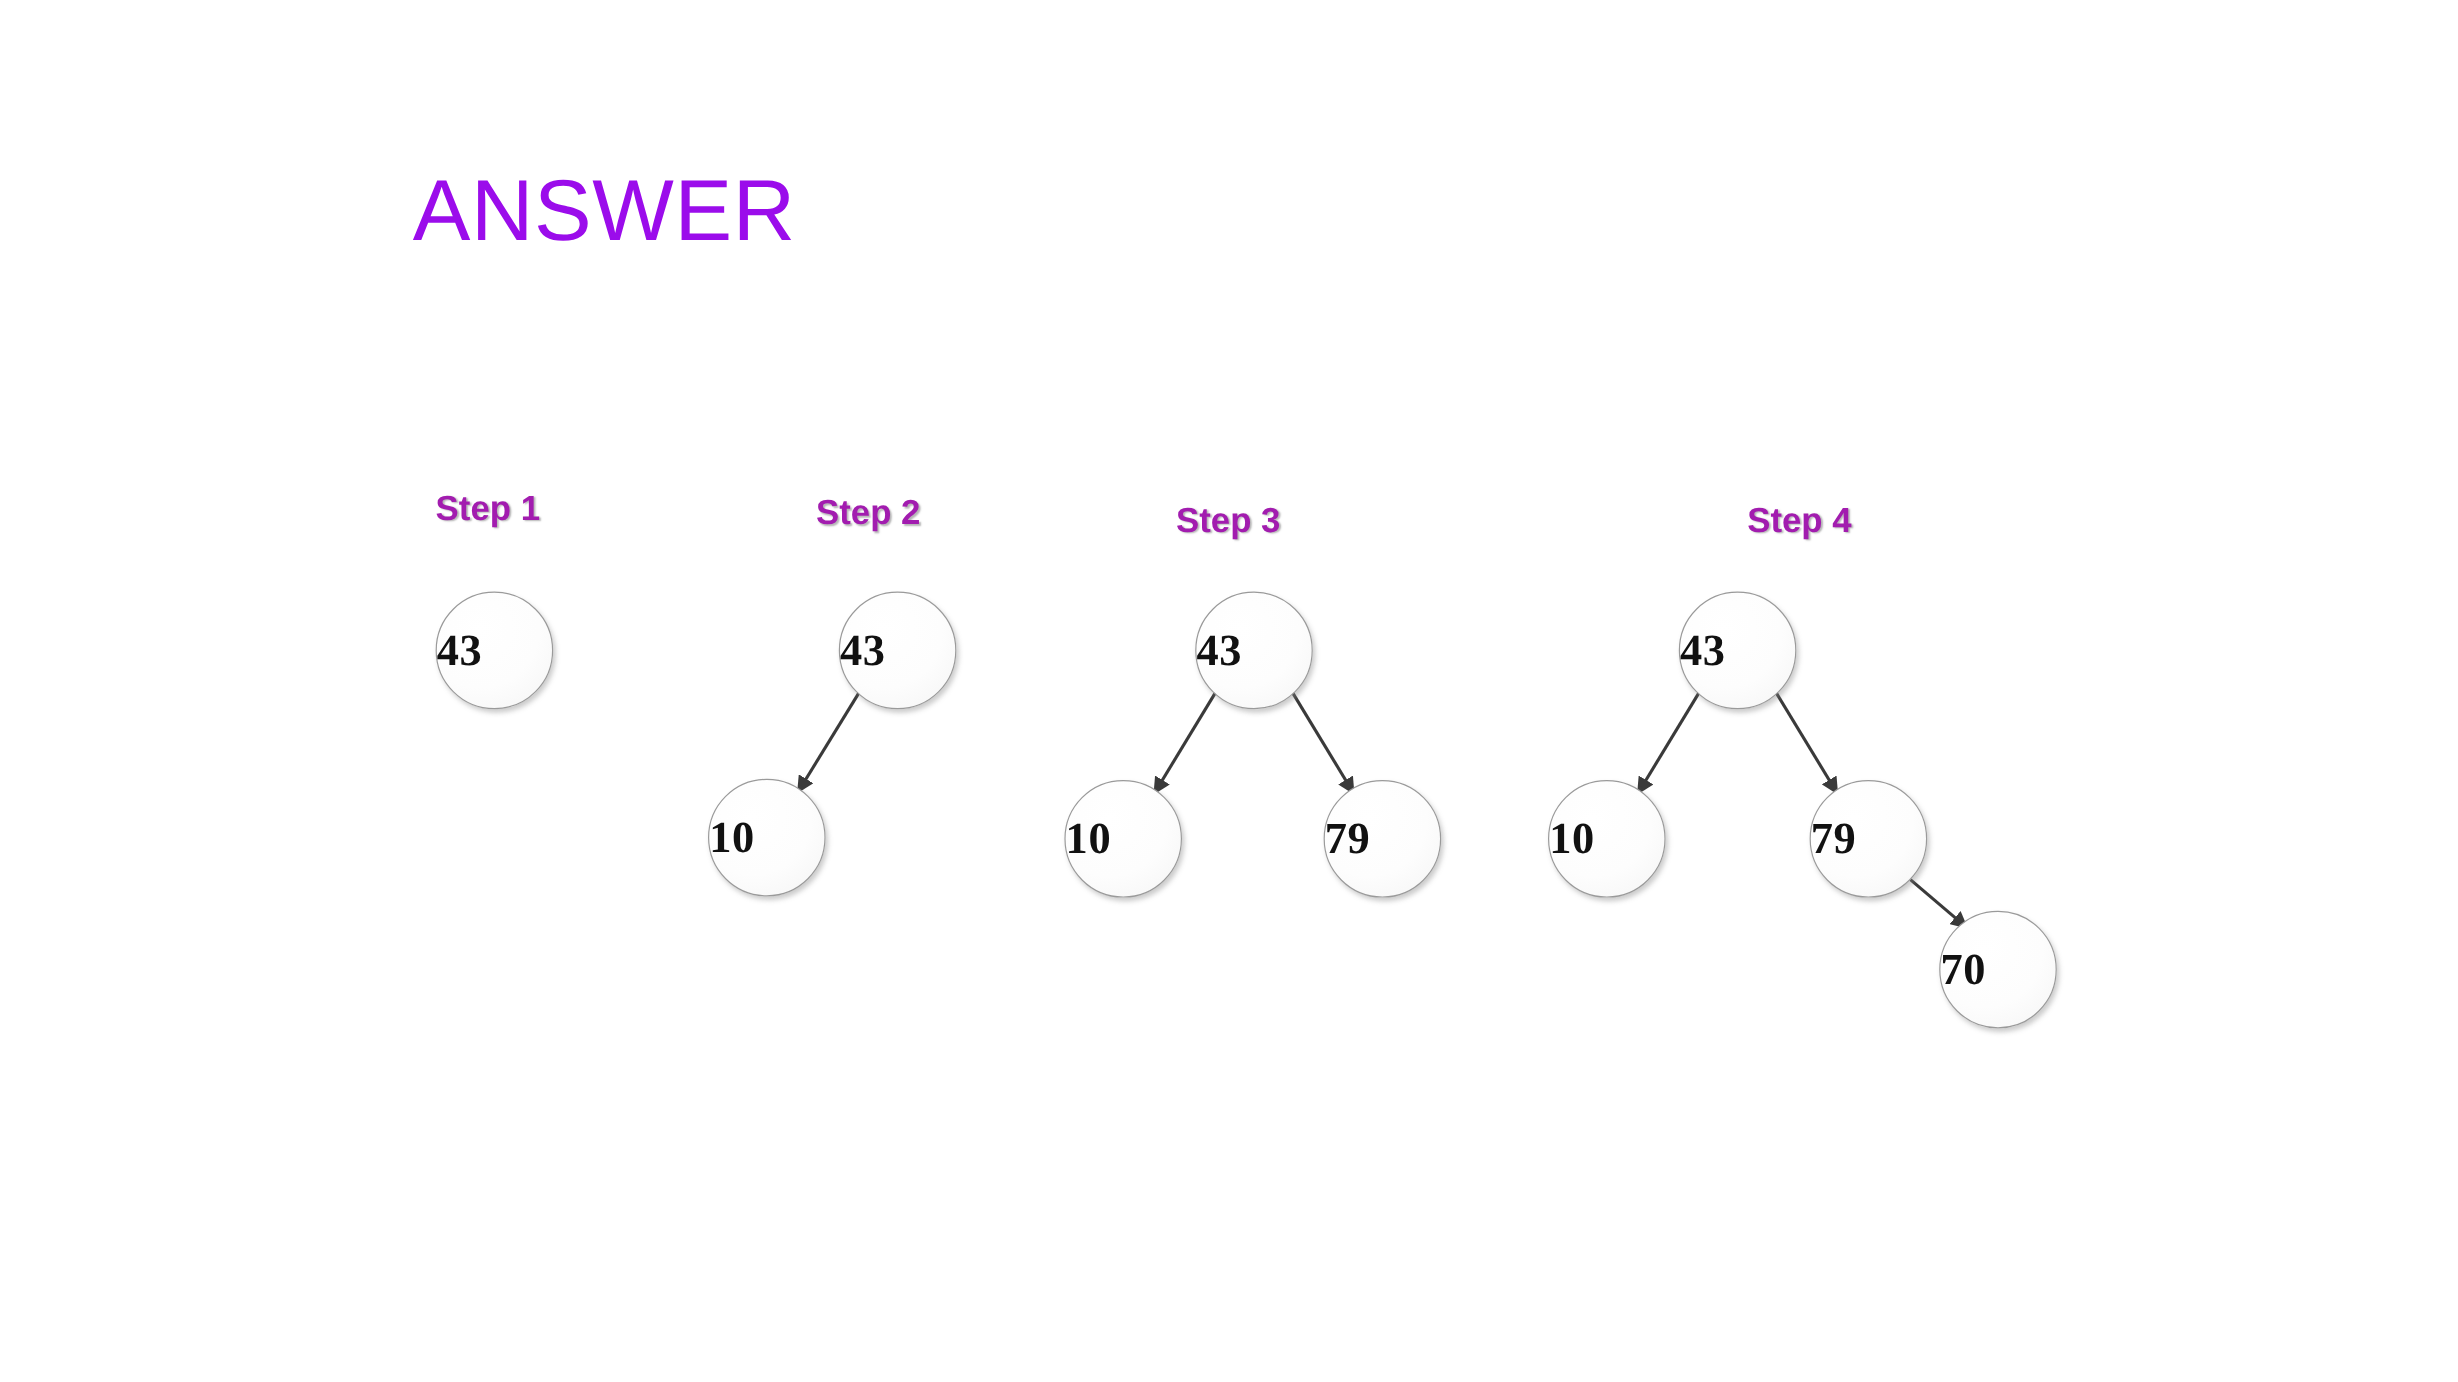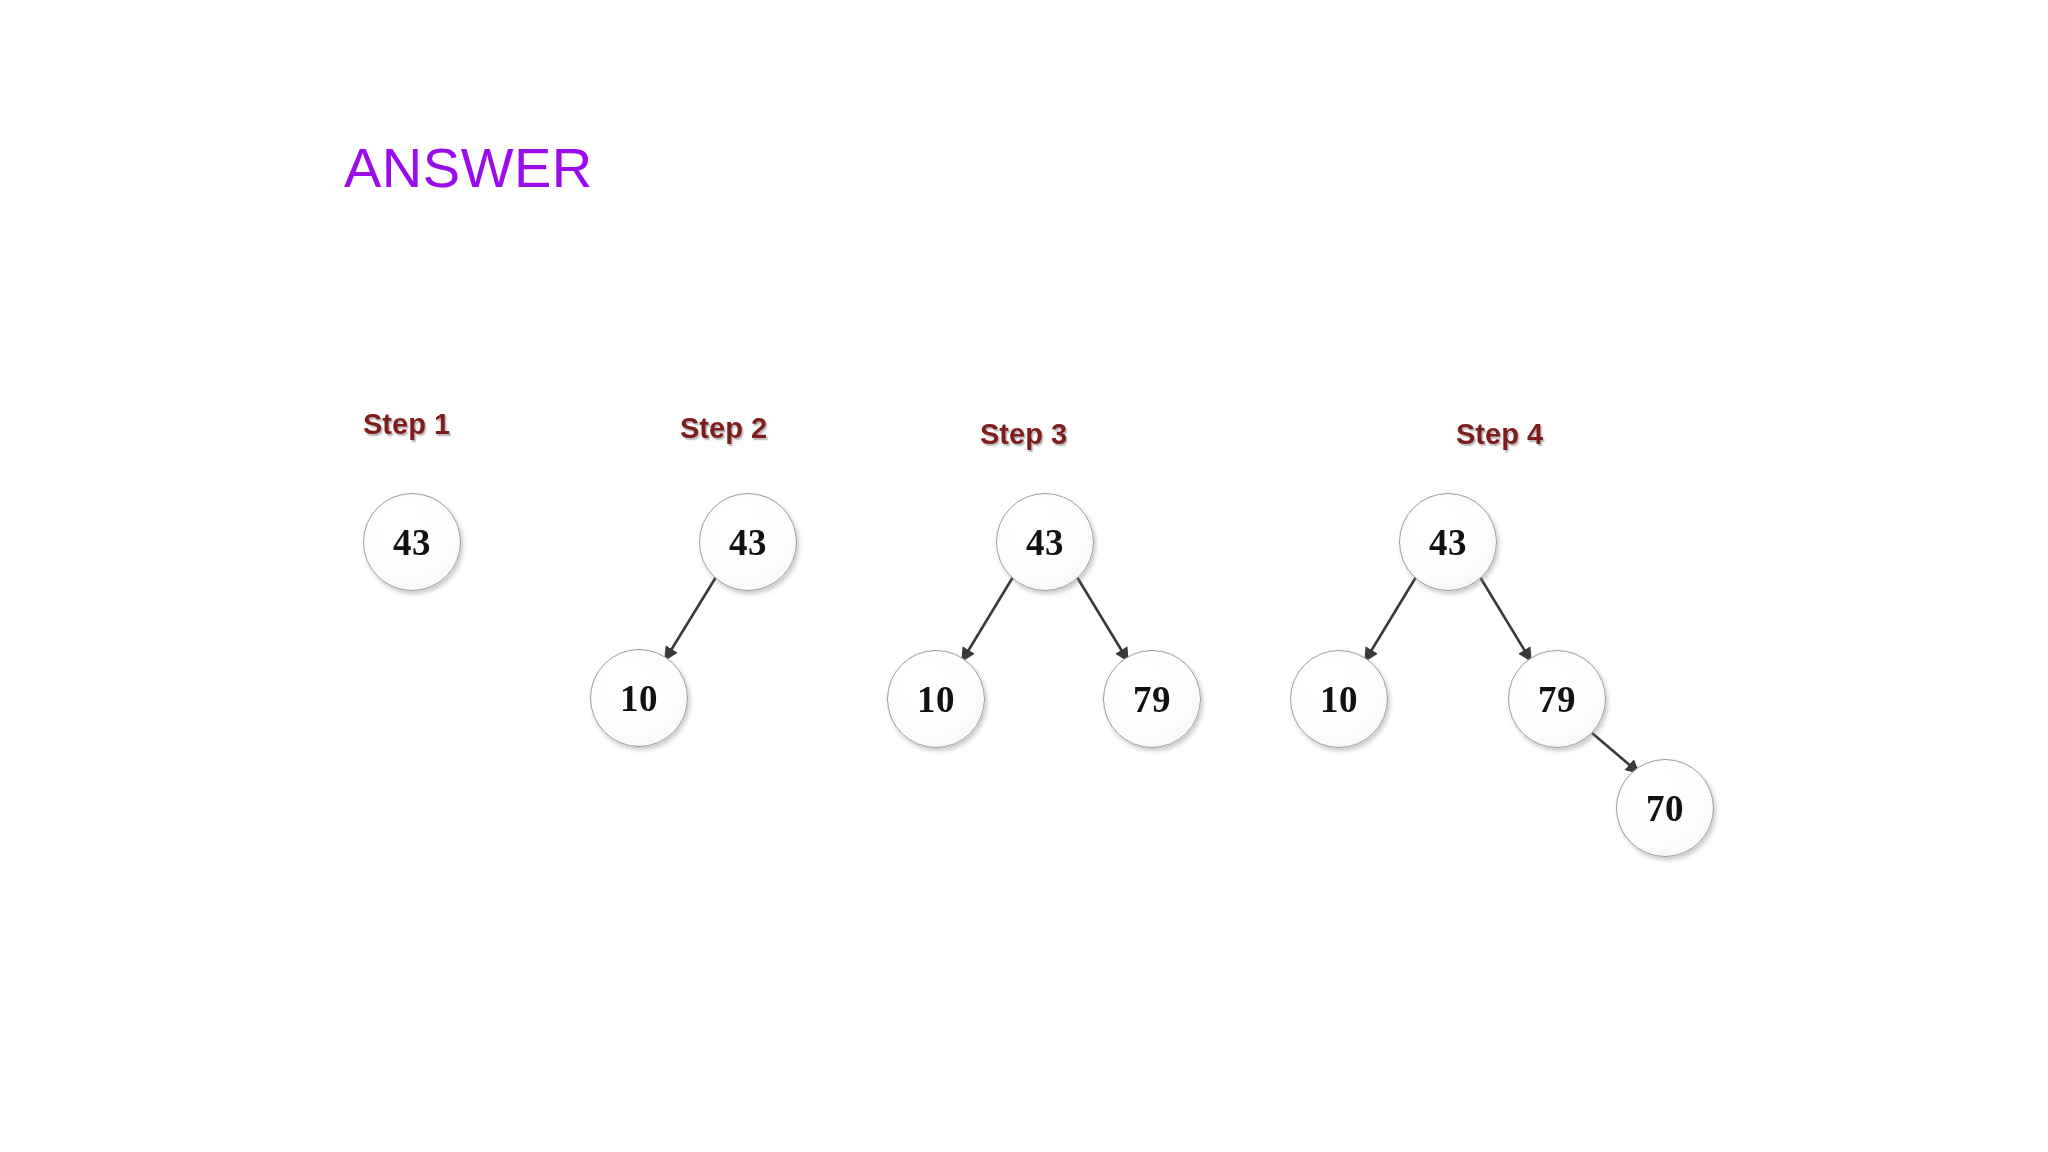--- a/index.html
+++ b/index.html
@@ -19,21 +19,21 @@
     position: absolute;
     inset: 0;
     background: #ffffff;
   }
 
   
   #slide-title {
     position: absolute;
     left: 344px;
     top: 140px;
-    font-size: 56px;
+    font-size: 72px;
     line-height: 1.0;
     font-weight: 300;
     letter-spacing: 0.5px;
     color: #9b0ceb;
     white-space: nowrap;
     user-select: none;
   }
 
   
   #tree-diagram {
@@ -51,38 +51,38 @@
     width: 2048px;
     height: 1152px;
     pointer-events: none;
   }
 
   .step-label {
     position: absolute;
     font-family: "Liberation Sans", sans-serif;
     font-weight: bold;
     font-size: 29px;
-    color: #7f1d1d;
+    color: #a21caf;
     white-space: nowrap;
     text-shadow: 1.5px 1.5px 1.5px rgba(120,120,120,0.55);
     pointer-events: auto;
     user-select: none;
   }
 
   .tree-node {
     position: absolute;
     width: 98px;
     height: 98px;
     border-radius: 50%;
     background: radial-gradient(circle at 38% 32%, #ffffff 0%, #fdfdfd 55%, #f4f4f4 100%);
     border: 1.6px solid #9a9a9a;
     box-shadow: 2px 3px 4px rgba(130,130,130,0.42);
     display: flex;
     align-items: center;
-    justify-content: center;
+    justify-content: flex-start;
     box-sizing: border-box;
     pointer-events: auto;
   }
 
   .tree-node .node-value {
     font-family: "Liberation Serif", serif;
     font-weight: bold;
     font-size: 37px;
     color: #111111;
     letter-spacing: 0.5px;

